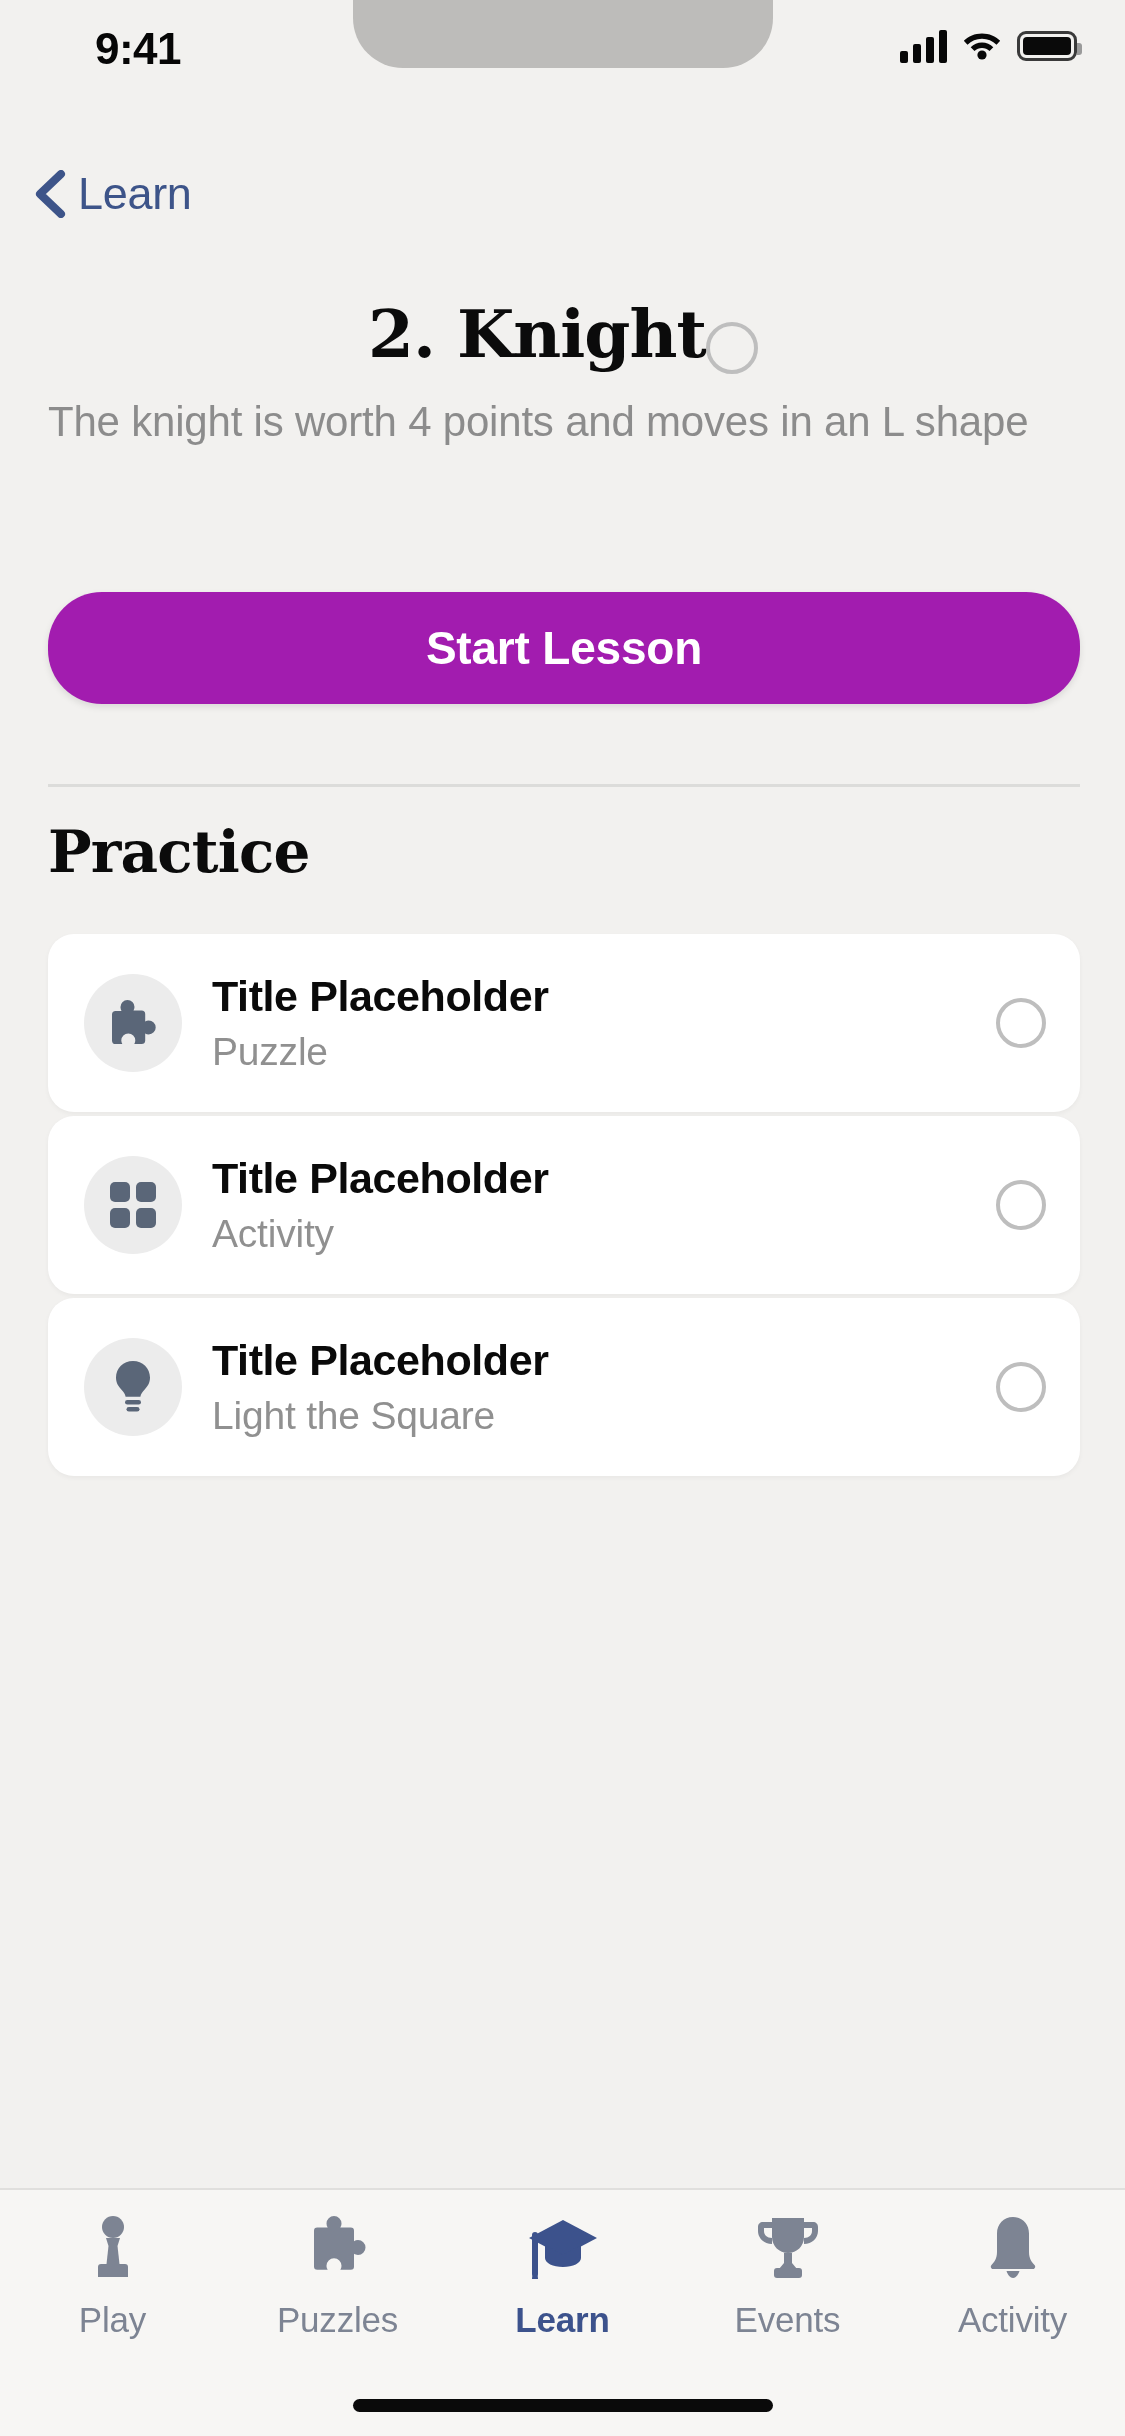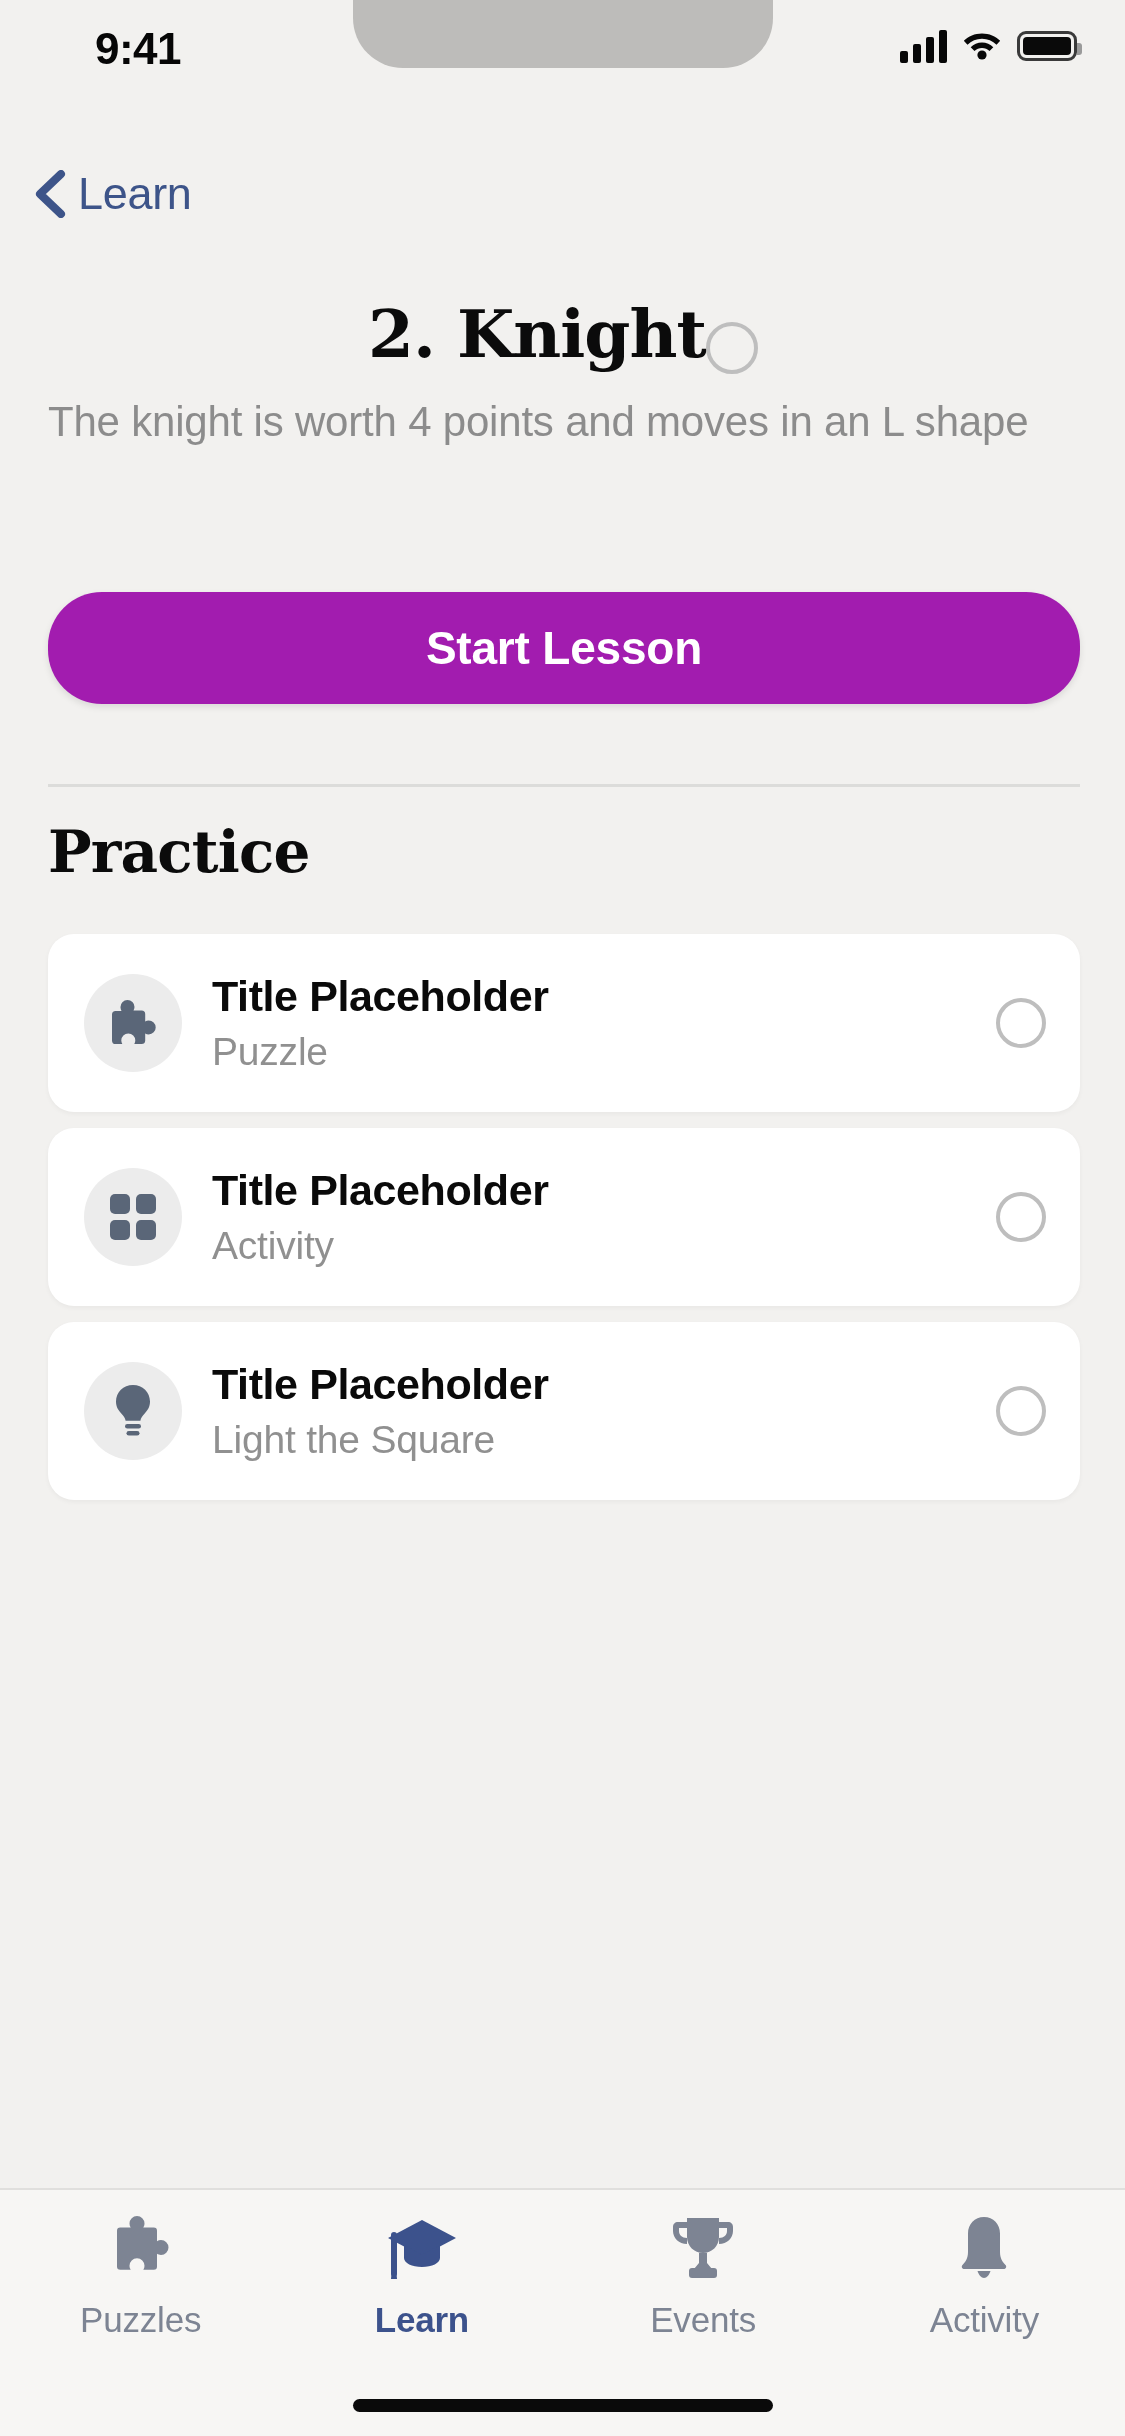--- a/index.html
+++ b/index.html
@@ -93,21 +93,21 @@
 
   
   #practice-heading{
     position:absolute; top:818px; left:48px;
     font-family:"DejaVu Serif", "Liberation Serif", serif;
     font-size:58px; font-weight:700; color:#0B0B0B; letter-spacing:-0.8px;
   }
 
   #practice-list{
     position:absolute; top:934px; left:48px; width:1032px;
-    display:flex; flex-direction:column; gap:16px;
+    display:flex; flex-direction:column; gap:4px;
   }
   .practice-card{
     height:178px; background:#FFFFFF; border-radius:26px;
     display:flex; align-items:center; padding:0 34px 0 36px;
     box-shadow:0 2px 5px rgba(0,0,0,0.045);
     cursor:pointer;
   }
   .card-icon-wrap{
     width:98px; height:98px; border-radius:50%;
     background:#ECECEC; flex:none;
@@ -240,20 +240,31 @@
       <div class="card-sub">Light the Square</div>
     </div>
     <div class="card-check"></div>
   </div>
 
 </div>
 
 <div id="tab-bar">
   <div id="tab-items">
 
+    <div class="tab-item">
+      <span class="tab-icon">
+        <svg width="52" height="74" viewBox="0 0 52 74">
+          <circle cx="26" cy="13" r="11" fill="#7D8493"></circle>
+          <path d="M19 24h14l-2.5 8h-9L19 24z" fill="#7D8493"></path>
+          <path d="M21.5 32h9l2 18h-13l2-18z" fill="#7D8493"></path>
+          <path d="M14 50h24a3 3 0 0 1 3 3v10H11V53a3 3 0 0 1 3-3z" fill="#7D8493"></path>
+        </svg>
+      </span>
+      <span class="tab-label">Play</span>
+    </div>
 
     <div class="tab-item">
       <span class="tab-icon">
         <svg width="70" height="74" viewBox="0 0 70 74">
           <path d="M31 2a7.5 7.5 0 0 1 7.5 7.5c0 1.5-.5 2.9-1.2 4h10.4A3.3 3.3 0 0 1 51 16.8v10.4c1.1-.8 2.5-1.2 4-1.2a7.5 7.5 0 1 1 0 15c-1.5 0-2.9-.5-4-1.2v12.4A3.3 3.3 0 0 1 47.7 55.7H37.3c.8-1.1 1.2-2.5 1.2-4a7.5 7.5 0 1 0-15 0c0 1.5.5 2.9 1.2 4H14.3A3.3 3.3 0 0 1 11 52.4V16.8a3.3 3.3 0 0 1 3.3-3.3h10.4c-.8-1.1-1.2-2.5-1.2-4A7.5 7.5 0 0 1 31 2z" fill="#7D8493"></path>
         </svg>
       </span>
       <span class="tab-label">Puzzles</span>
     </div>
 

